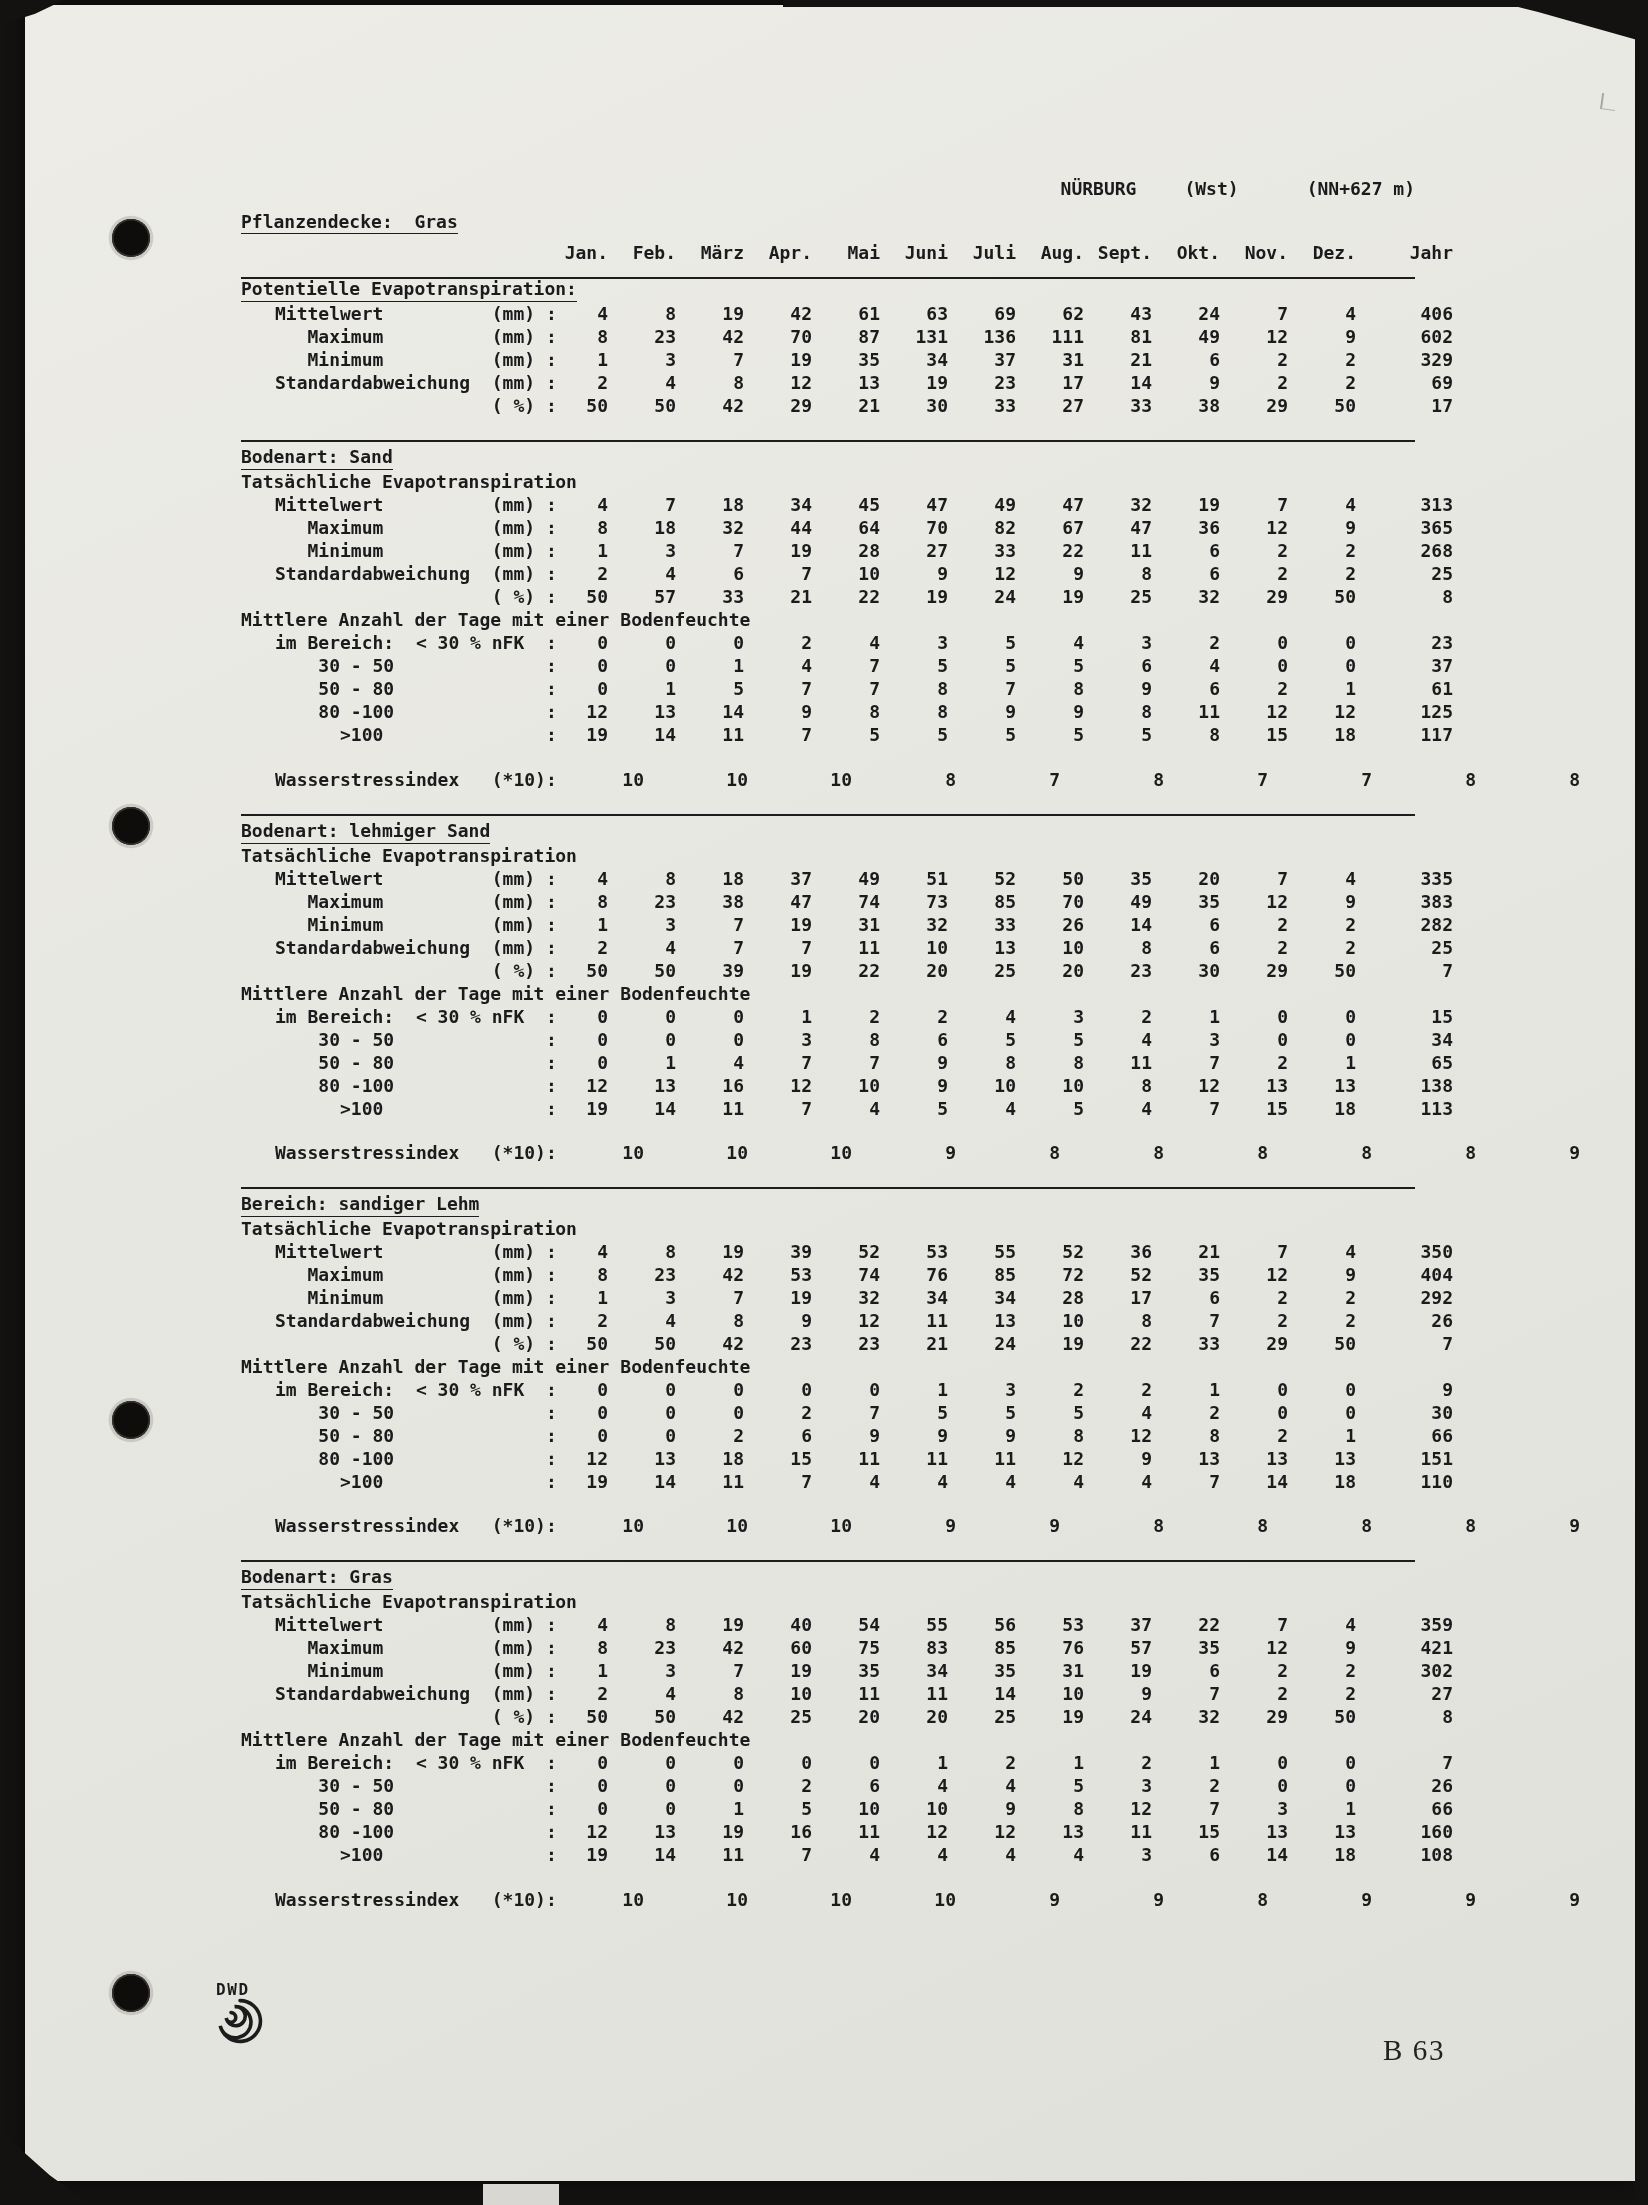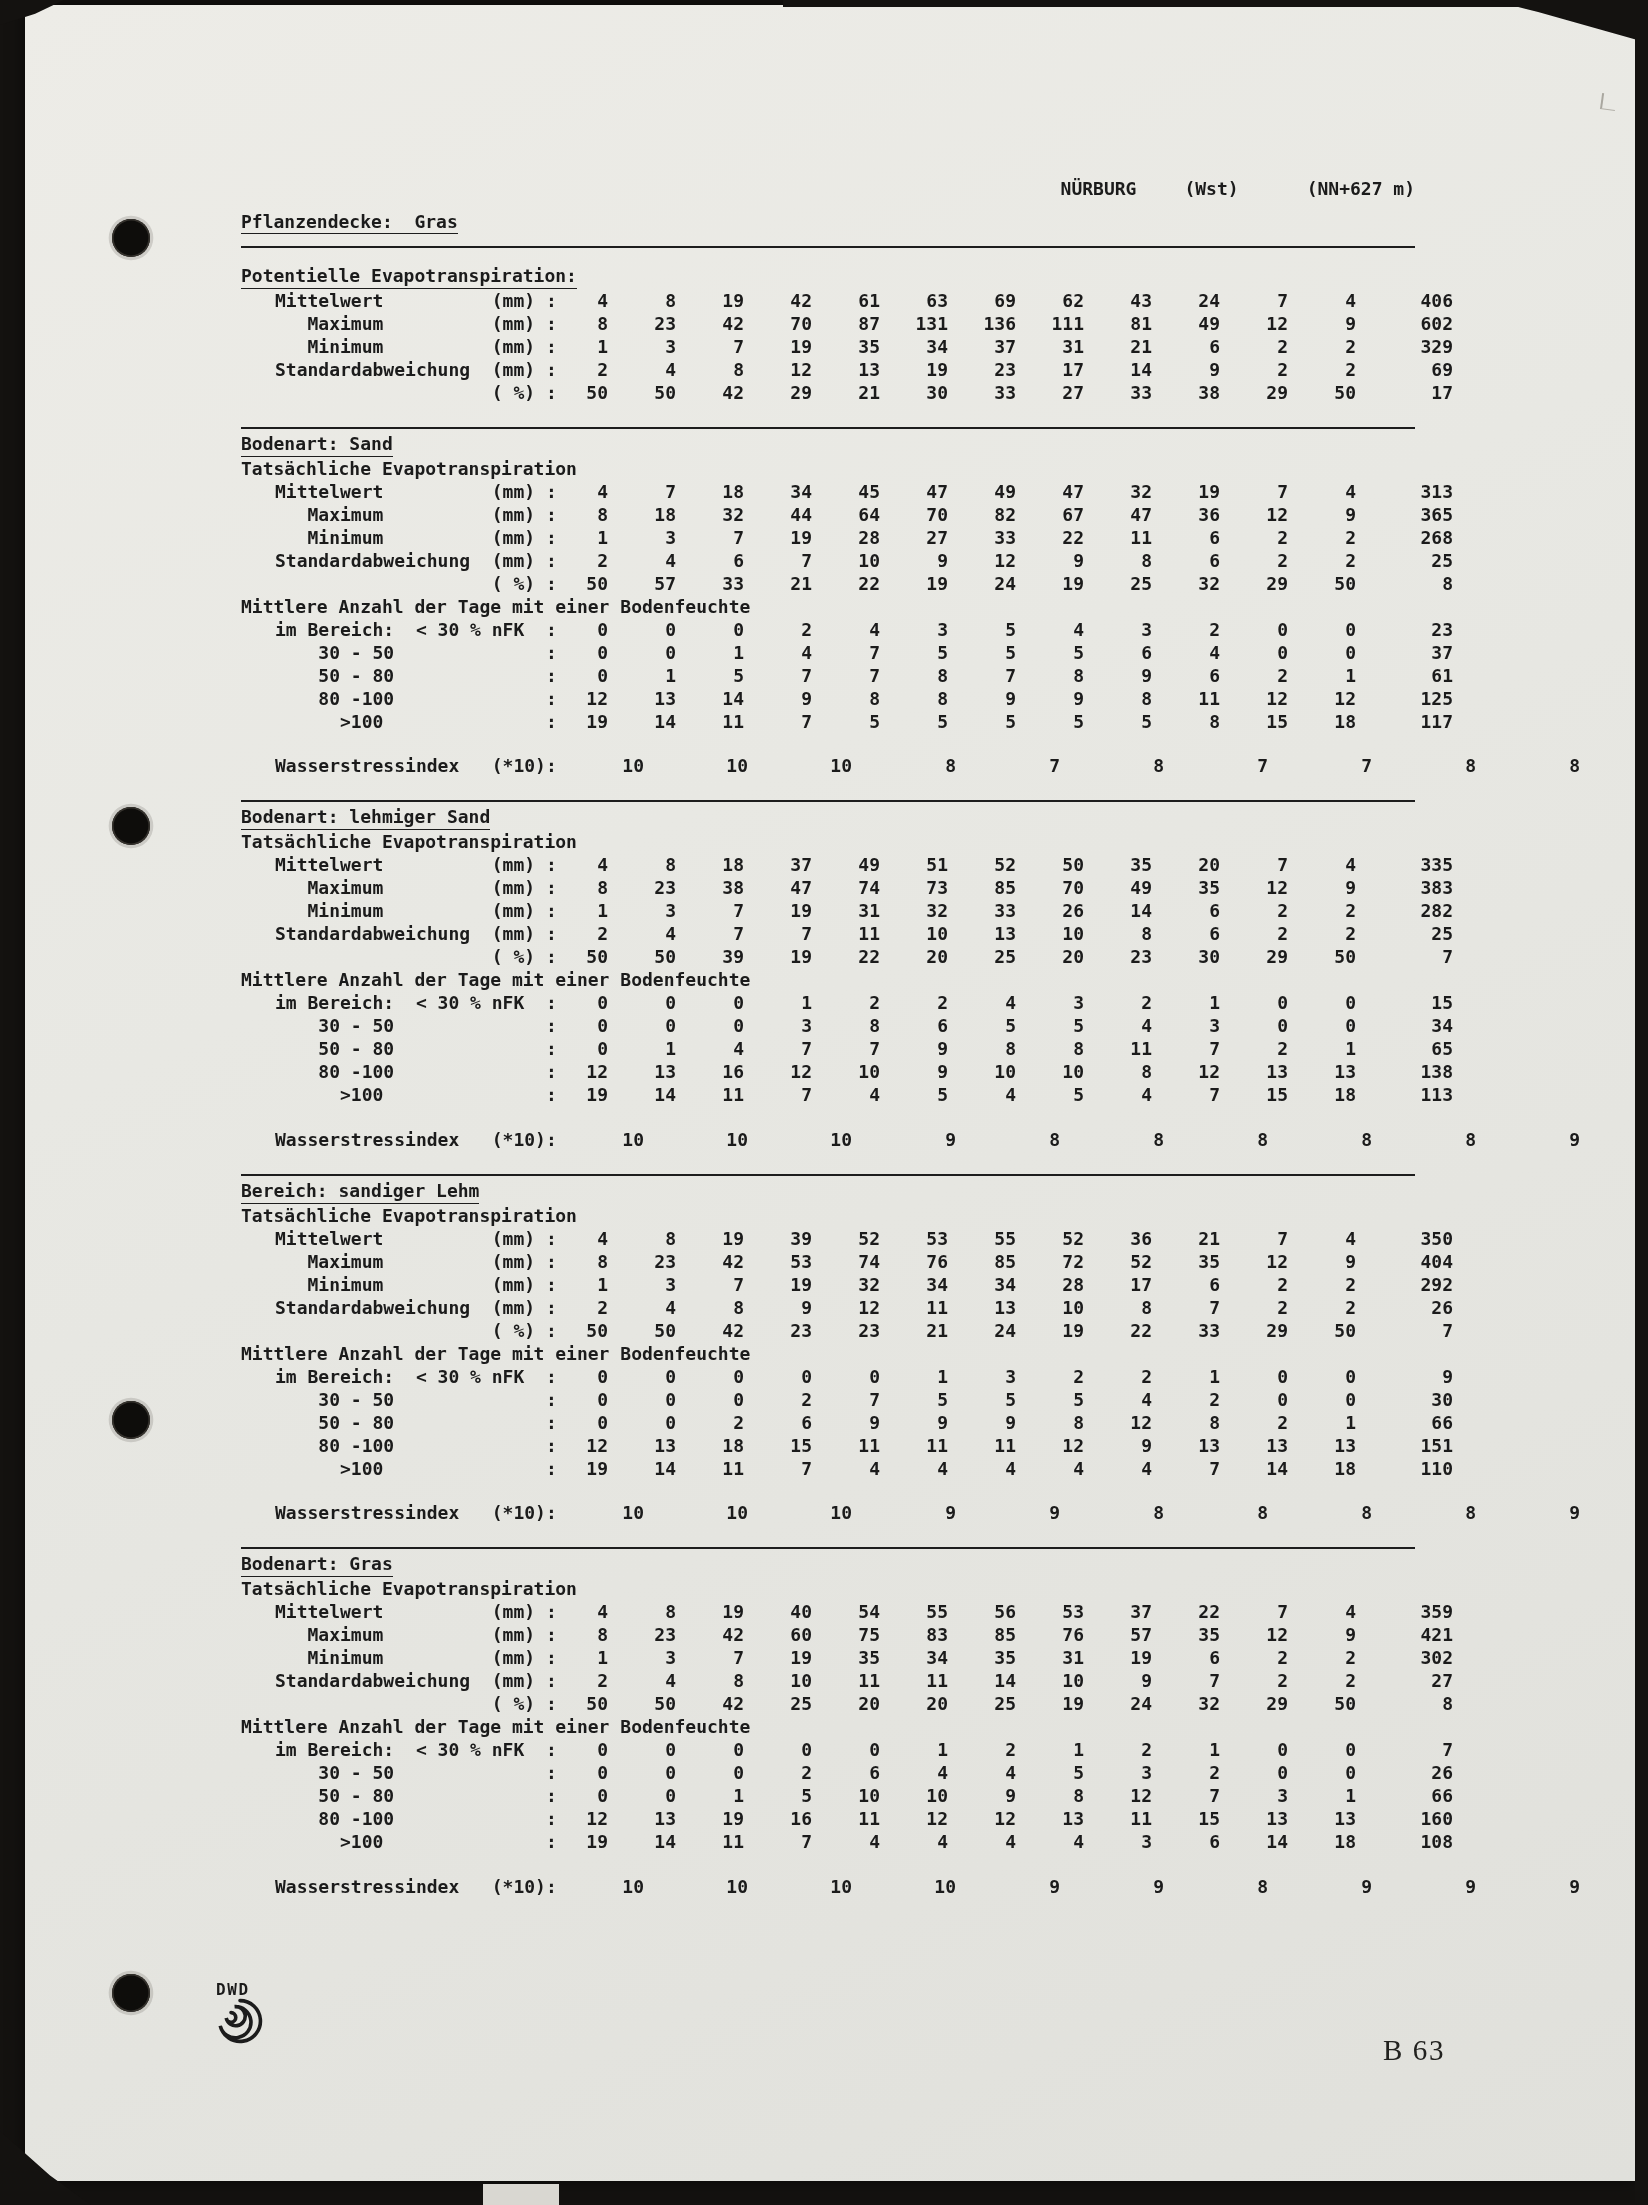--- a/index.html
+++ b/index.html
@@ -40,21 +40,21 @@
 
   .trow{display:flex;height:23px;line-height:23px;white-space:pre;}
   .lc{width:287px;white-space:pre;flex:0 0 287px;padding-left:34px;}
   .vc{width:68px;flex:0 0 68px;text-align:right;white-space:pre;}
   .vc.first{width:46px;flex:0 0 46px;}
   .vc.jahr{width:97px;flex:0 0 97px;}
 
   .month-row{margin-top:8.2px;}
   .rule-main{margin-top:13px;border-top:2.5px solid #1d1d1d;height:0;}
   .rule{border-top:2.5px solid #1d1d1d;height:0;margin-top:23px;margin-bottom:5px;}
-  .section.first-section{margin-top:18px;}
+  .section.first-section{}
   .trow.stress{margin-top:21.4px;gap:36px;}
 
   .footer-logo{position:absolute;left:191px;top:1979px;width:58px;text-align:left;color:#1b1b1b;}
   .footer-logo .logo-word{font-size:16px;font-weight:700;letter-spacing:1.6px;line-height:11.5px;}
   .footer-logo svg{display:block;margin-top:1.6px;}
   .page-label{position:absolute;left:1358px;top:2029px;font-family:"Liberation Serif", serif;
     font-size:29px;color:#22221f;font-weight:400;letter-spacing:1.6px;}
 </style>
 </head>
 <body>
@@ -72,20 +72,23 @@
     <div class="station-row">
       <span class="st-name">NÜRBURG</span>
       <span class="st-type">(Wst)</span>
       <span class="st-elev">(NN+627 m)</span>
     </div>
 
     <div class="cover-row">
       <span class="ul">Pflanzendecke:  Gras</span>
     </div>
 
+    <div class="trow month-row">
+      <span class="lc"></span>
+    <span class="vc first">Jan.</span><span class="vc">Feb.</span><span class="vc">März</span><span class="vc">Apr.</span><span class="vc">Mai</span><span class="vc">Juni</span><span class="vc">Juli</span><span class="vc">Aug.</span><span class="vc">Sept.</span><span class="vc">Okt.</span><span class="vc">Nov.</span><span class="vc">Dez.</span><span class="vc jahr">Jahr</span></div>
 
     <div class="rule-main"></div>
 
     <div id="sections">
         <div class="section first-section">
           <div class="trow"><span class="ul">Potentielle Evapotranspiration:</span></div>
           <div class="trow"><span class="lc">Mittelwert          (mm) :</span><span class="vc first">4</span><span class="vc">8</span><span class="vc">19</span><span class="vc">42</span><span class="vc">61</span><span class="vc">63</span><span class="vc">69</span><span class="vc">62</span><span class="vc">43</span><span class="vc">24</span><span class="vc">7</span><span class="vc">4</span><span class="vc jahr">406</span></div>
           <div class="trow"><span class="lc">   Maximum          (mm) :</span><span class="vc first">8</span><span class="vc">23</span><span class="vc">42</span><span class="vc">70</span><span class="vc">87</span><span class="vc">131</span><span class="vc">136</span><span class="vc">111</span><span class="vc">81</span><span class="vc">49</span><span class="vc">12</span><span class="vc">9</span><span class="vc jahr">602</span></div>
           <div class="trow"><span class="lc">   Minimum          (mm) :</span><span class="vc first">1</span><span class="vc">3</span><span class="vc">7</span><span class="vc">19</span><span class="vc">35</span><span class="vc">34</span><span class="vc">37</span><span class="vc">31</span><span class="vc">21</span><span class="vc">6</span><span class="vc">2</span><span class="vc">2</span><span class="vc jahr">329</span></div>
           <div class="trow"><span class="lc">Standardabweichung  (mm) :</span><span class="vc first">2</span><span class="vc">4</span><span class="vc">8</span><span class="vc">12</span><span class="vc">13</span><span class="vc">19</span><span class="vc">23</span><span class="vc">17</span><span class="vc">14</span><span class="vc">9</span><span class="vc">2</span><span class="vc">2</span><span class="vc jahr">69</span></div>

